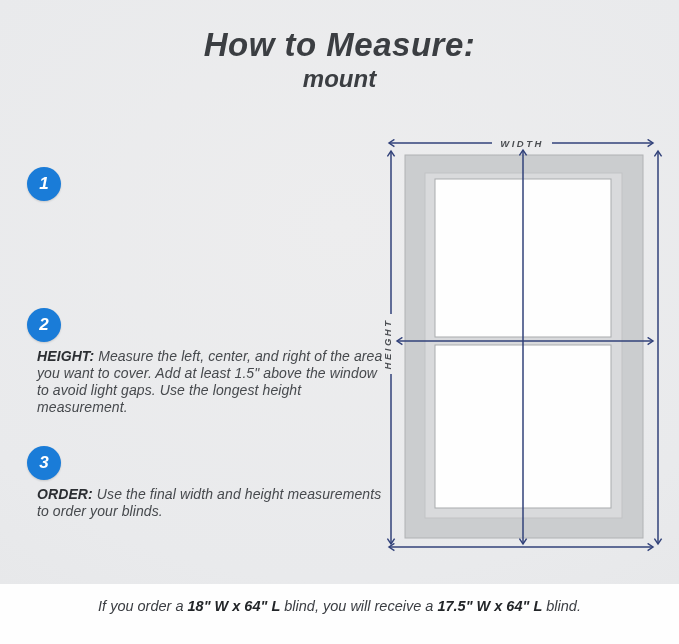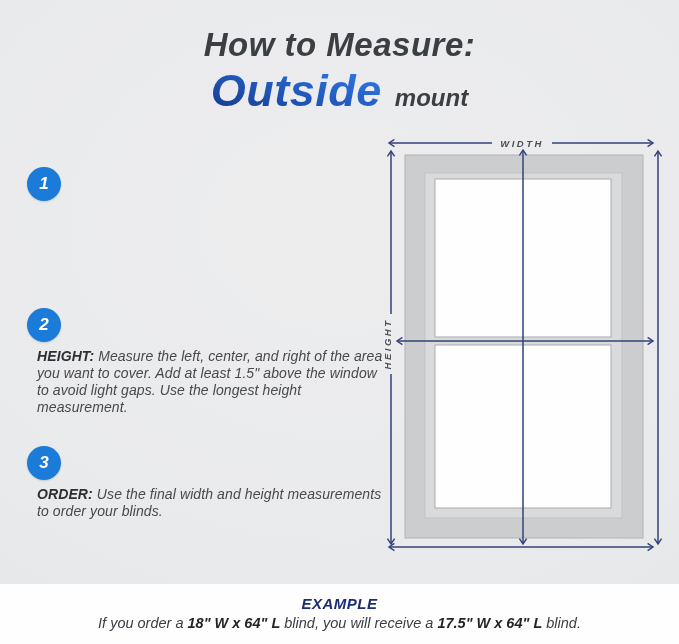--- a/index.html
+++ b/index.html
@@ -123,21 +123,20 @@
   }
 </style>
 </head>
 <body>
 
 <div class="page">
 
   <div class="title-block">
     <div class="title-line1">How to Measure:</div>
     <div class="title-line2">
-      <span class="title-highlight">Outside</span>
       <span class="title-rest">mount</span>
     </div>
   </div>
 
   <div class="step-circle" id="step1-circle">
     <span>1</span>
   </div>
 
   <div class="step-circle" id="step2-circle">
     <span>2</span>
@@ -178,19 +177,18 @@
     <line x1="21" y1="23" x2="21" y2="186" stroke="#32427a" stroke-width="1.5" marker-start="url(#arw)"></line>
     <line x1="21" y1="246" x2="21" y2="416" stroke="#32427a" stroke-width="1.5" marker-end="url(#arw)"></line>
     <text x="21" y="216" text-anchor="middle" font-size="9.5" letter-spacing="2.5" fill="#4b4e52" font-weight="600" transform="rotate(-90 21 216)">HEIGHT</text>
 
     <line x1="288" y1="23" x2="288" y2="416" stroke="#32427a" stroke-width="1.5" marker-start="url(#arw)" marker-end="url(#arw)"></line>
 
     <line x1="153" y1="22" x2="153" y2="416" stroke="#32427a" stroke-width="1.5" marker-start="url(#arw)" marker-end="url(#arw)"></line>
   </svg>
 
   <div class="example-band">
-    <div class="example-heading">EXAMPLE</div>
     <div class="example-sentence">
       <span>If you order a </span><span class="example-bold">18" W x 64" L</span><span> blind, you will receive a </span><span class="example-bold">17.5" W x 64" L</span><span> blind.</span>
     </div>
   </div>
 
 </div>
 
 </body></html>

